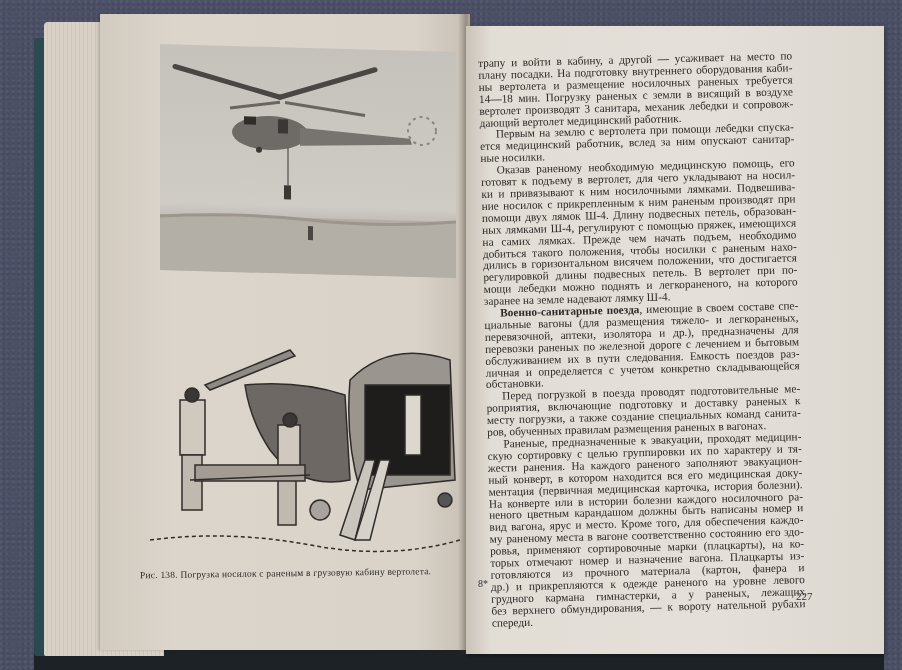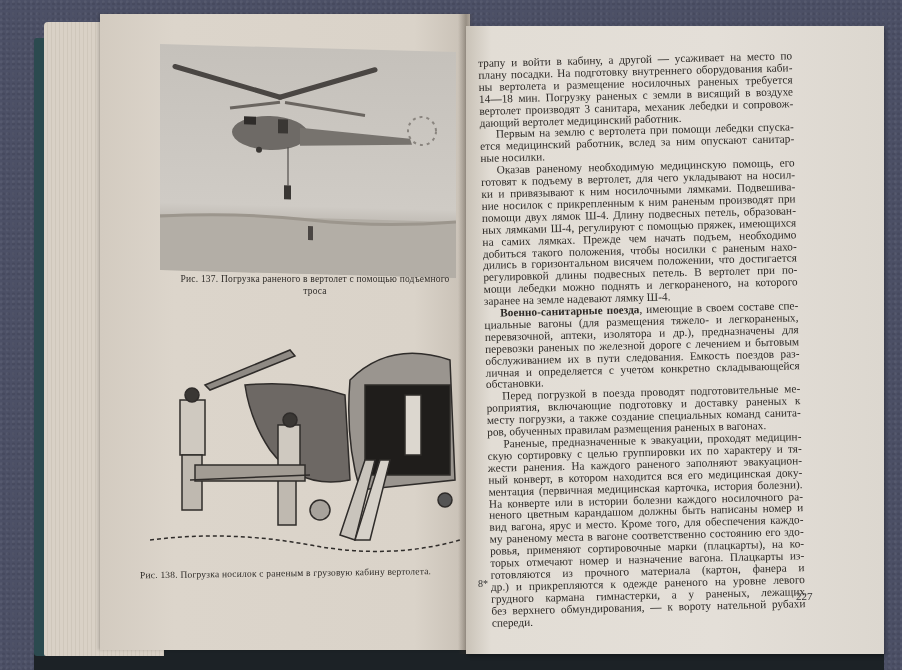--- a/index.html
+++ b/index.html
@@ -87,21 +87,20 @@
     <rect x="84" y="70" width="12" height="8" fill="#2f2c2a"></rect>
     <circle cx="262" cy="80" r="14" fill="none" stroke="#8a857f" stroke-width="2" stroke-dasharray="3 4"></circle>
     <line x1="128" y1="100" x2="128" y2="138" stroke="#3a3734" stroke-width="1"></line>
     <rect x="124" y="138" width="7" height="14" fill="#3a3734"></rect>
     <rect x="96" y="100" width="6" height="6" fill="#3a3734" rx="3"></rect>
     <rect x="148" y="178" width="5" height="14" fill="#4a4643"></rect>
   </svg>
 </div>
 
 <div class="caption cap1">
-  <div>Рис. 137. Погрузка раненого в вертолет с помощью подъемного троса</div>
 </div>
 
 <div class="fig2">
   <svg viewBox="0 0 310 225">
     <g stroke="#2f2c2a" fill="none" stroke-width="1.5">
       <path d="M55 45 L140 10 L145 16 L60 50 Z" fill="#8f8a84"></path>
       <path d="M95 45 Q150 40 195 55 L200 140 Q150 150 120 110 Q100 80 95 45 Z" fill="#6d6864"></path>
       <path d="M200 40 Q240 0 300 20 L305 140 L210 150 Q195 100 200 40 Z" fill="#9a958f"></path>
       <rect x="215" y="45" width="85" height="90" fill="#1f1d1b"></rect>
       <rect x="255" y="55" width="16" height="60" fill="#dcd7cf"></rect>

